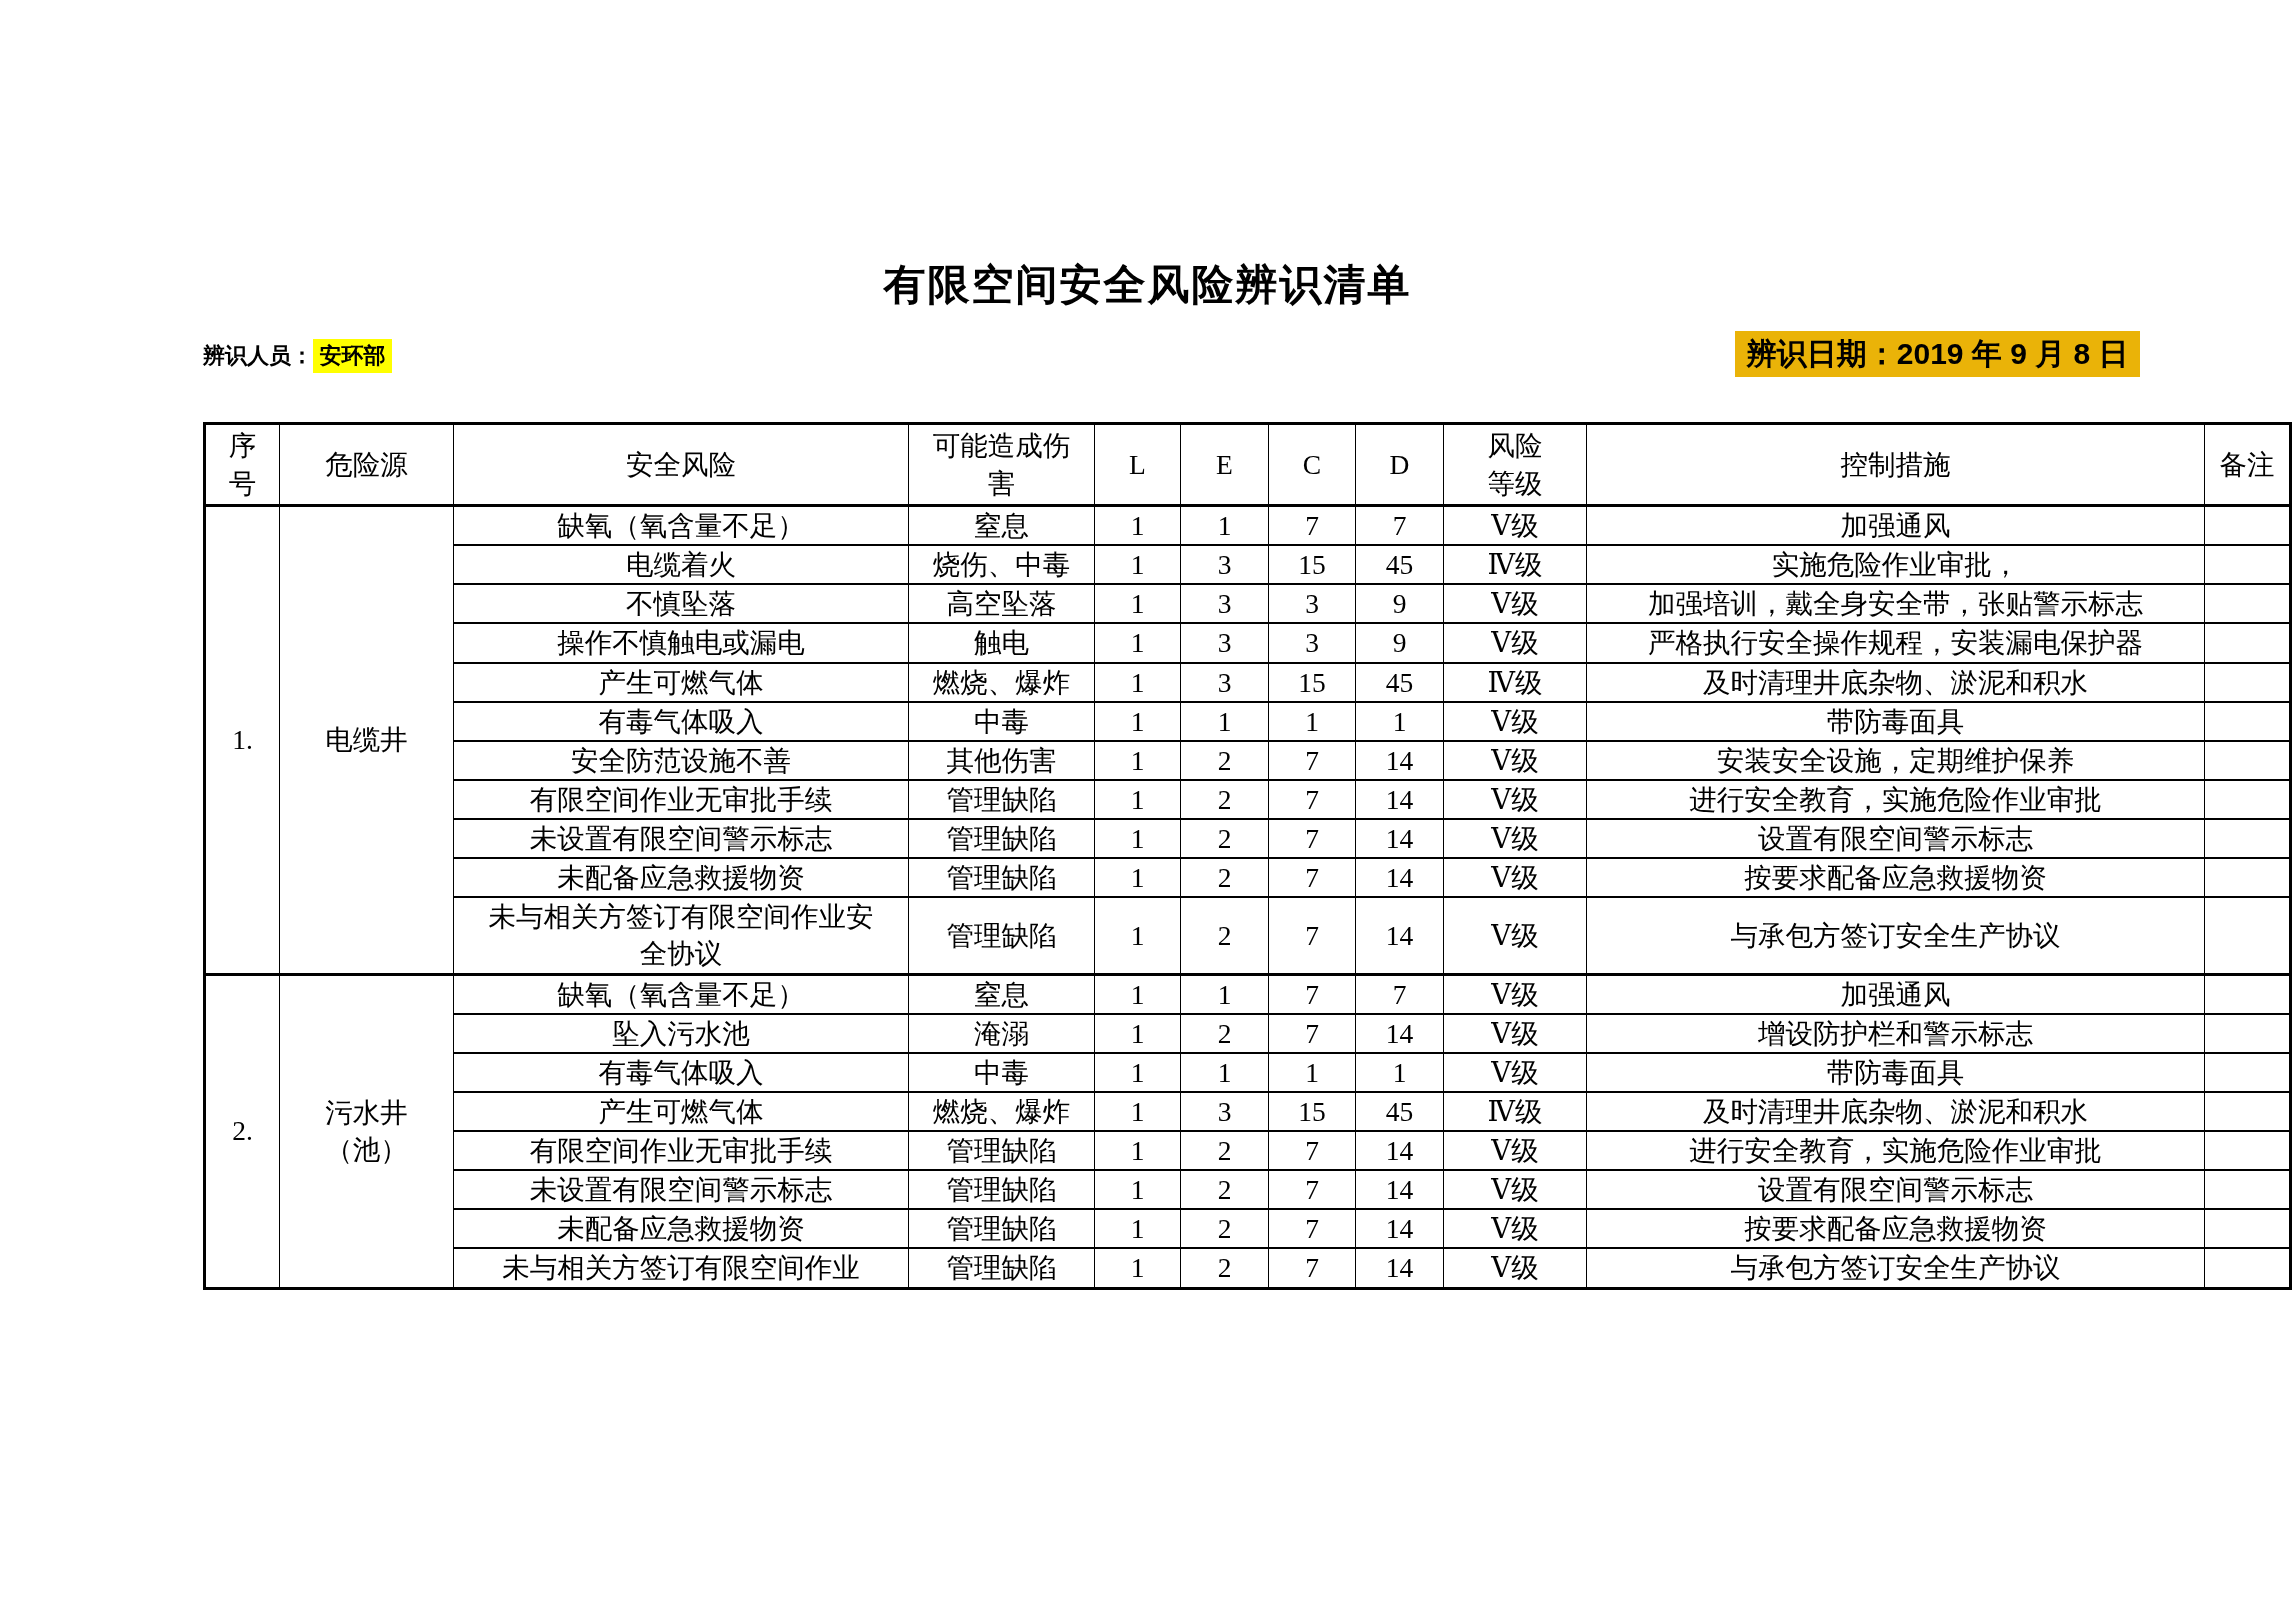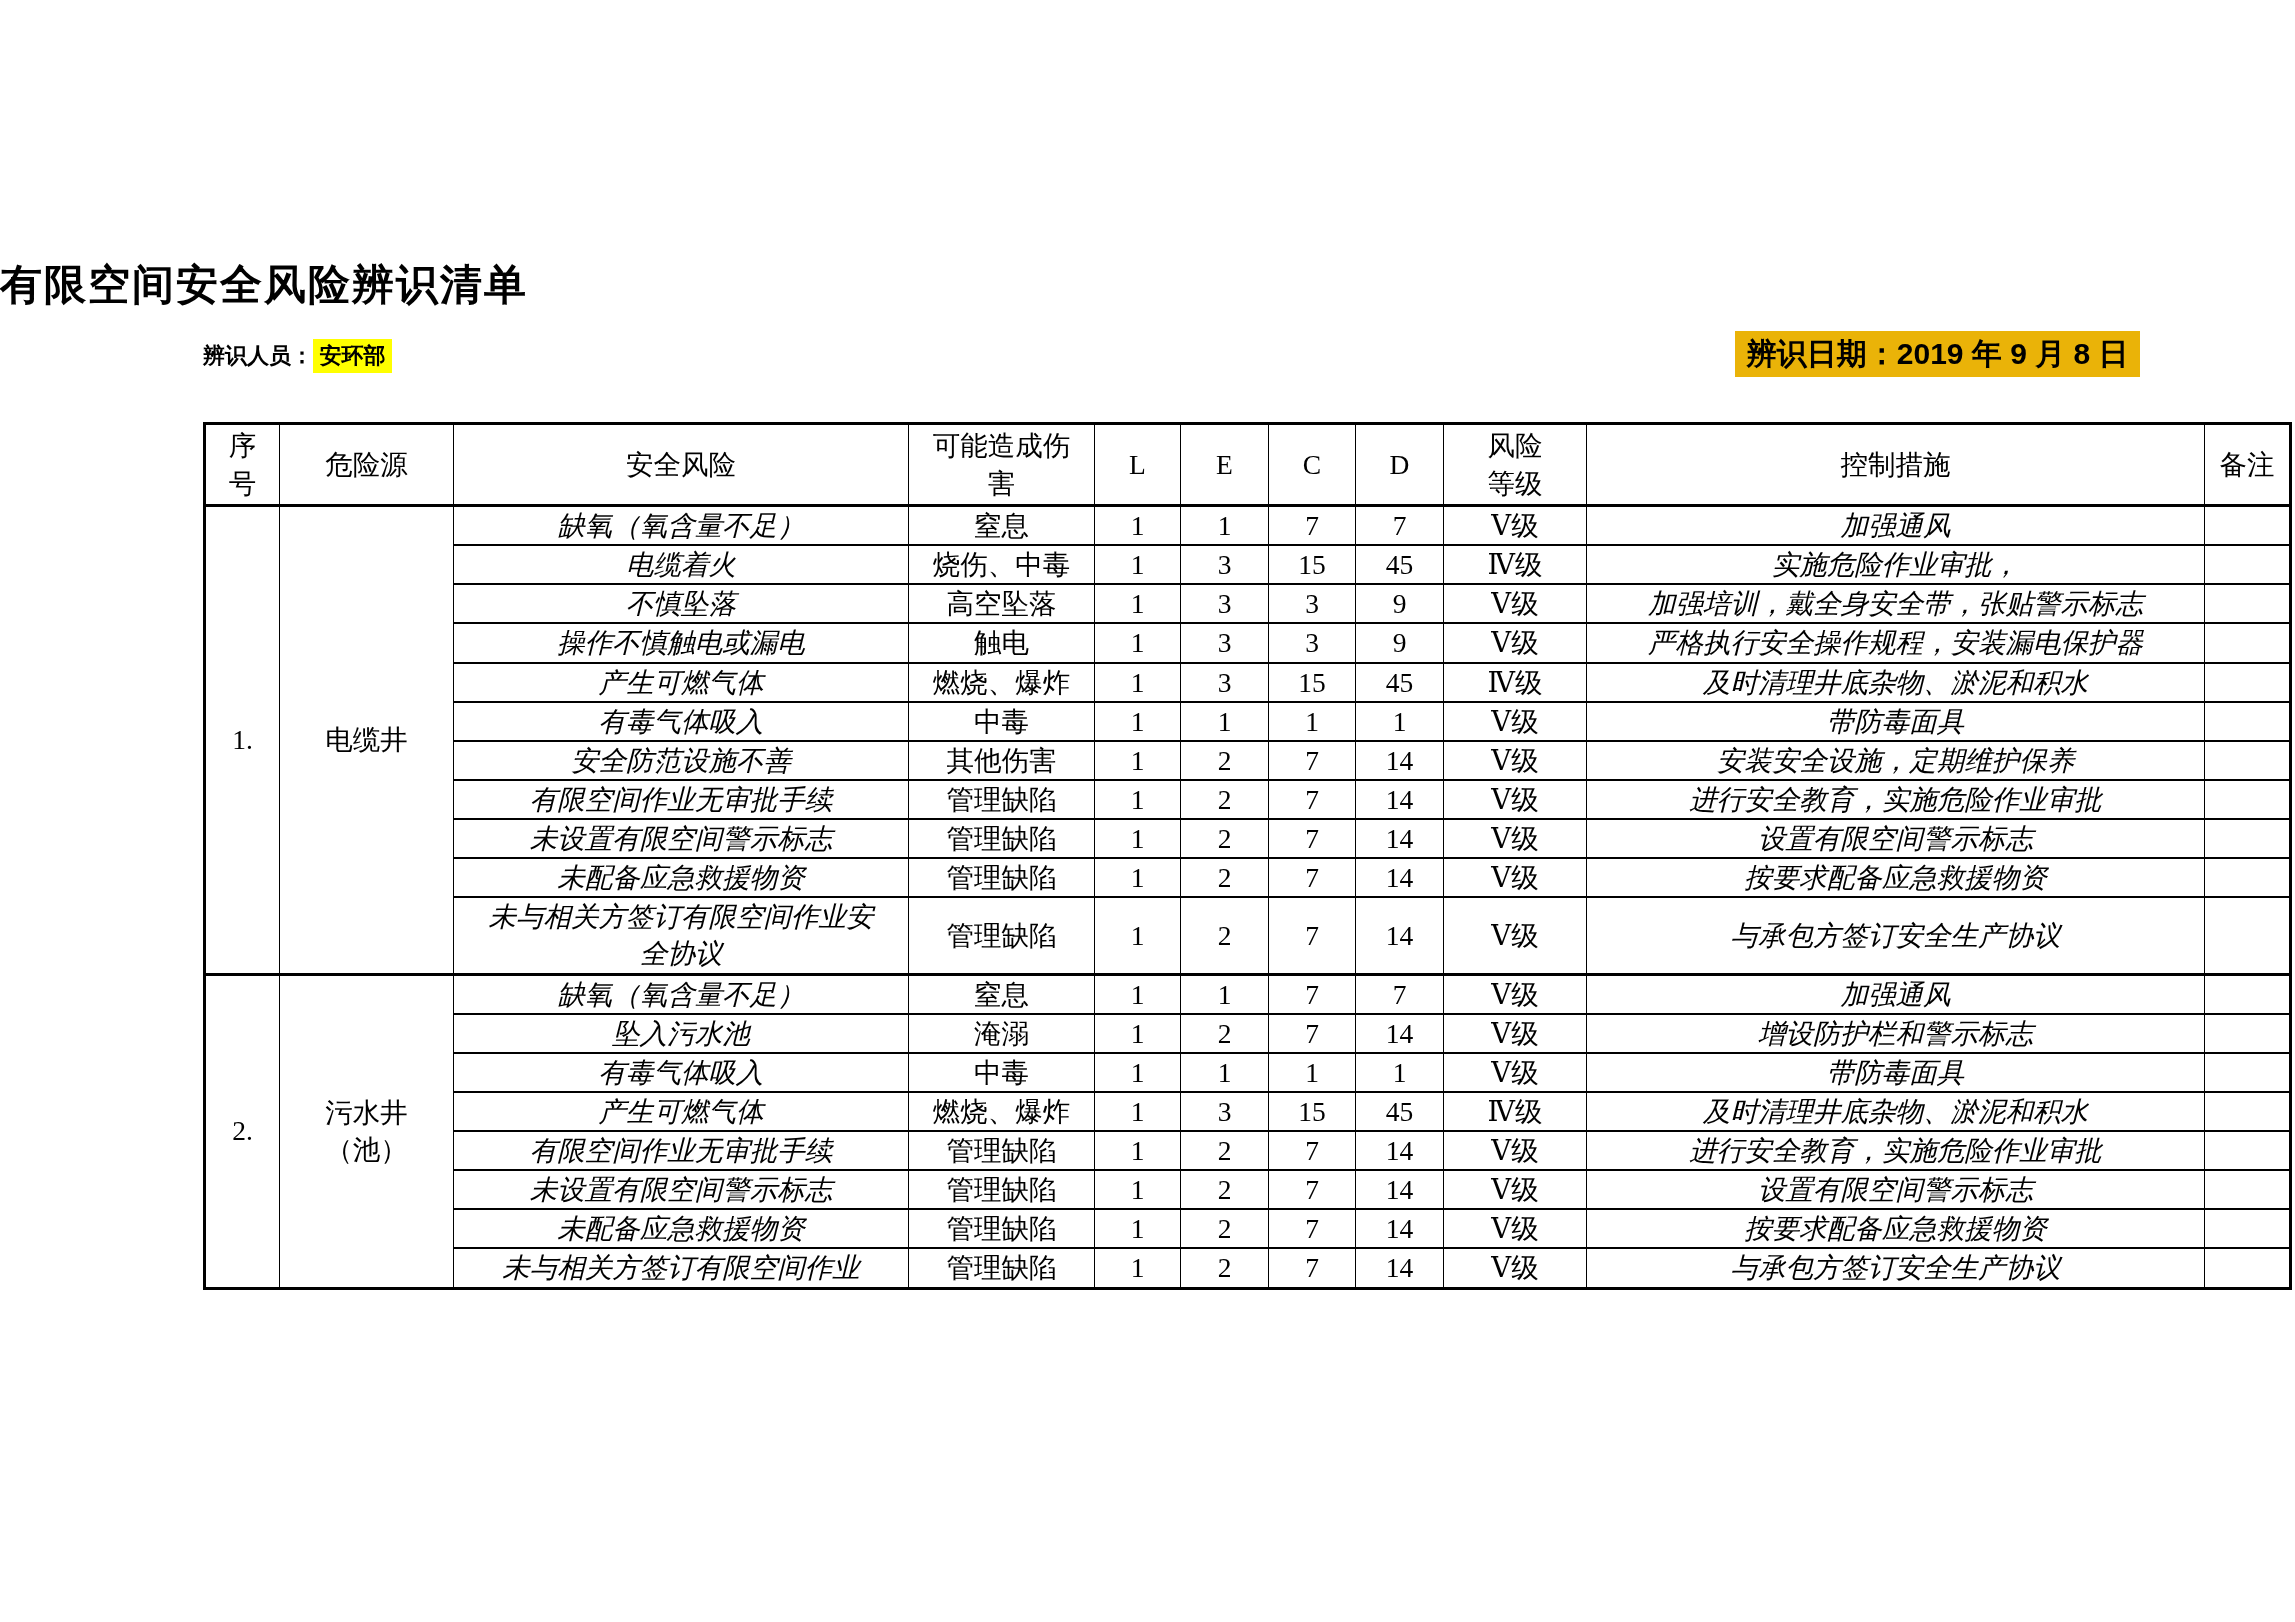--- a/index.html
+++ b/index.html
@@ -7,20 +7,21 @@
     width:2295px;height:1623px;
     background:#ffffff;
     position:relative;
     overflow:hidden;
     font-family:"Liberation Serif","DejaVu Serif",serif;
     color:#000;
   }
   .page-title{
     position:absolute;
     top:257px;left:0;width:2295px;
+    text-align:center;
     font-family:"Liberation Sans","DejaVu Sans",sans-serif;
     font-weight:700;
     font-size:42px;
     letter-spacing:2px;
   }
   .meta-person{
     position:absolute;
     top:335px;left:203px;
     font-family:"Liberation Sans","DejaVu Sans",sans-serif;
     font-weight:700;
@@ -68,21 +69,20 @@
     border-bottom-width:3.3px;
     font-weight:normal;
   }
   table.risk tbody tr{height:39px;}
   table.risk tbody tr.tall{height:64px;}
   table.risk tbody tr.section-start td{border-top-width:3.3px;}
   td.c-risk, td.c-measure{
     text-align:left;
     padding-left:10.5px;
     padding-right:6.5px;
-    font-style:italic;
   }
 </style>
 </head>
 <body>
 
 <div class="page-title">有限空间安全风险辨识清单</div>
 
 <div class="meta-person"><span>辨识人员：</span><span class="hl">安环部</span></div>
 
 <div class="meta-date">辨识日期：2019 年 9 月 8 日</div>

